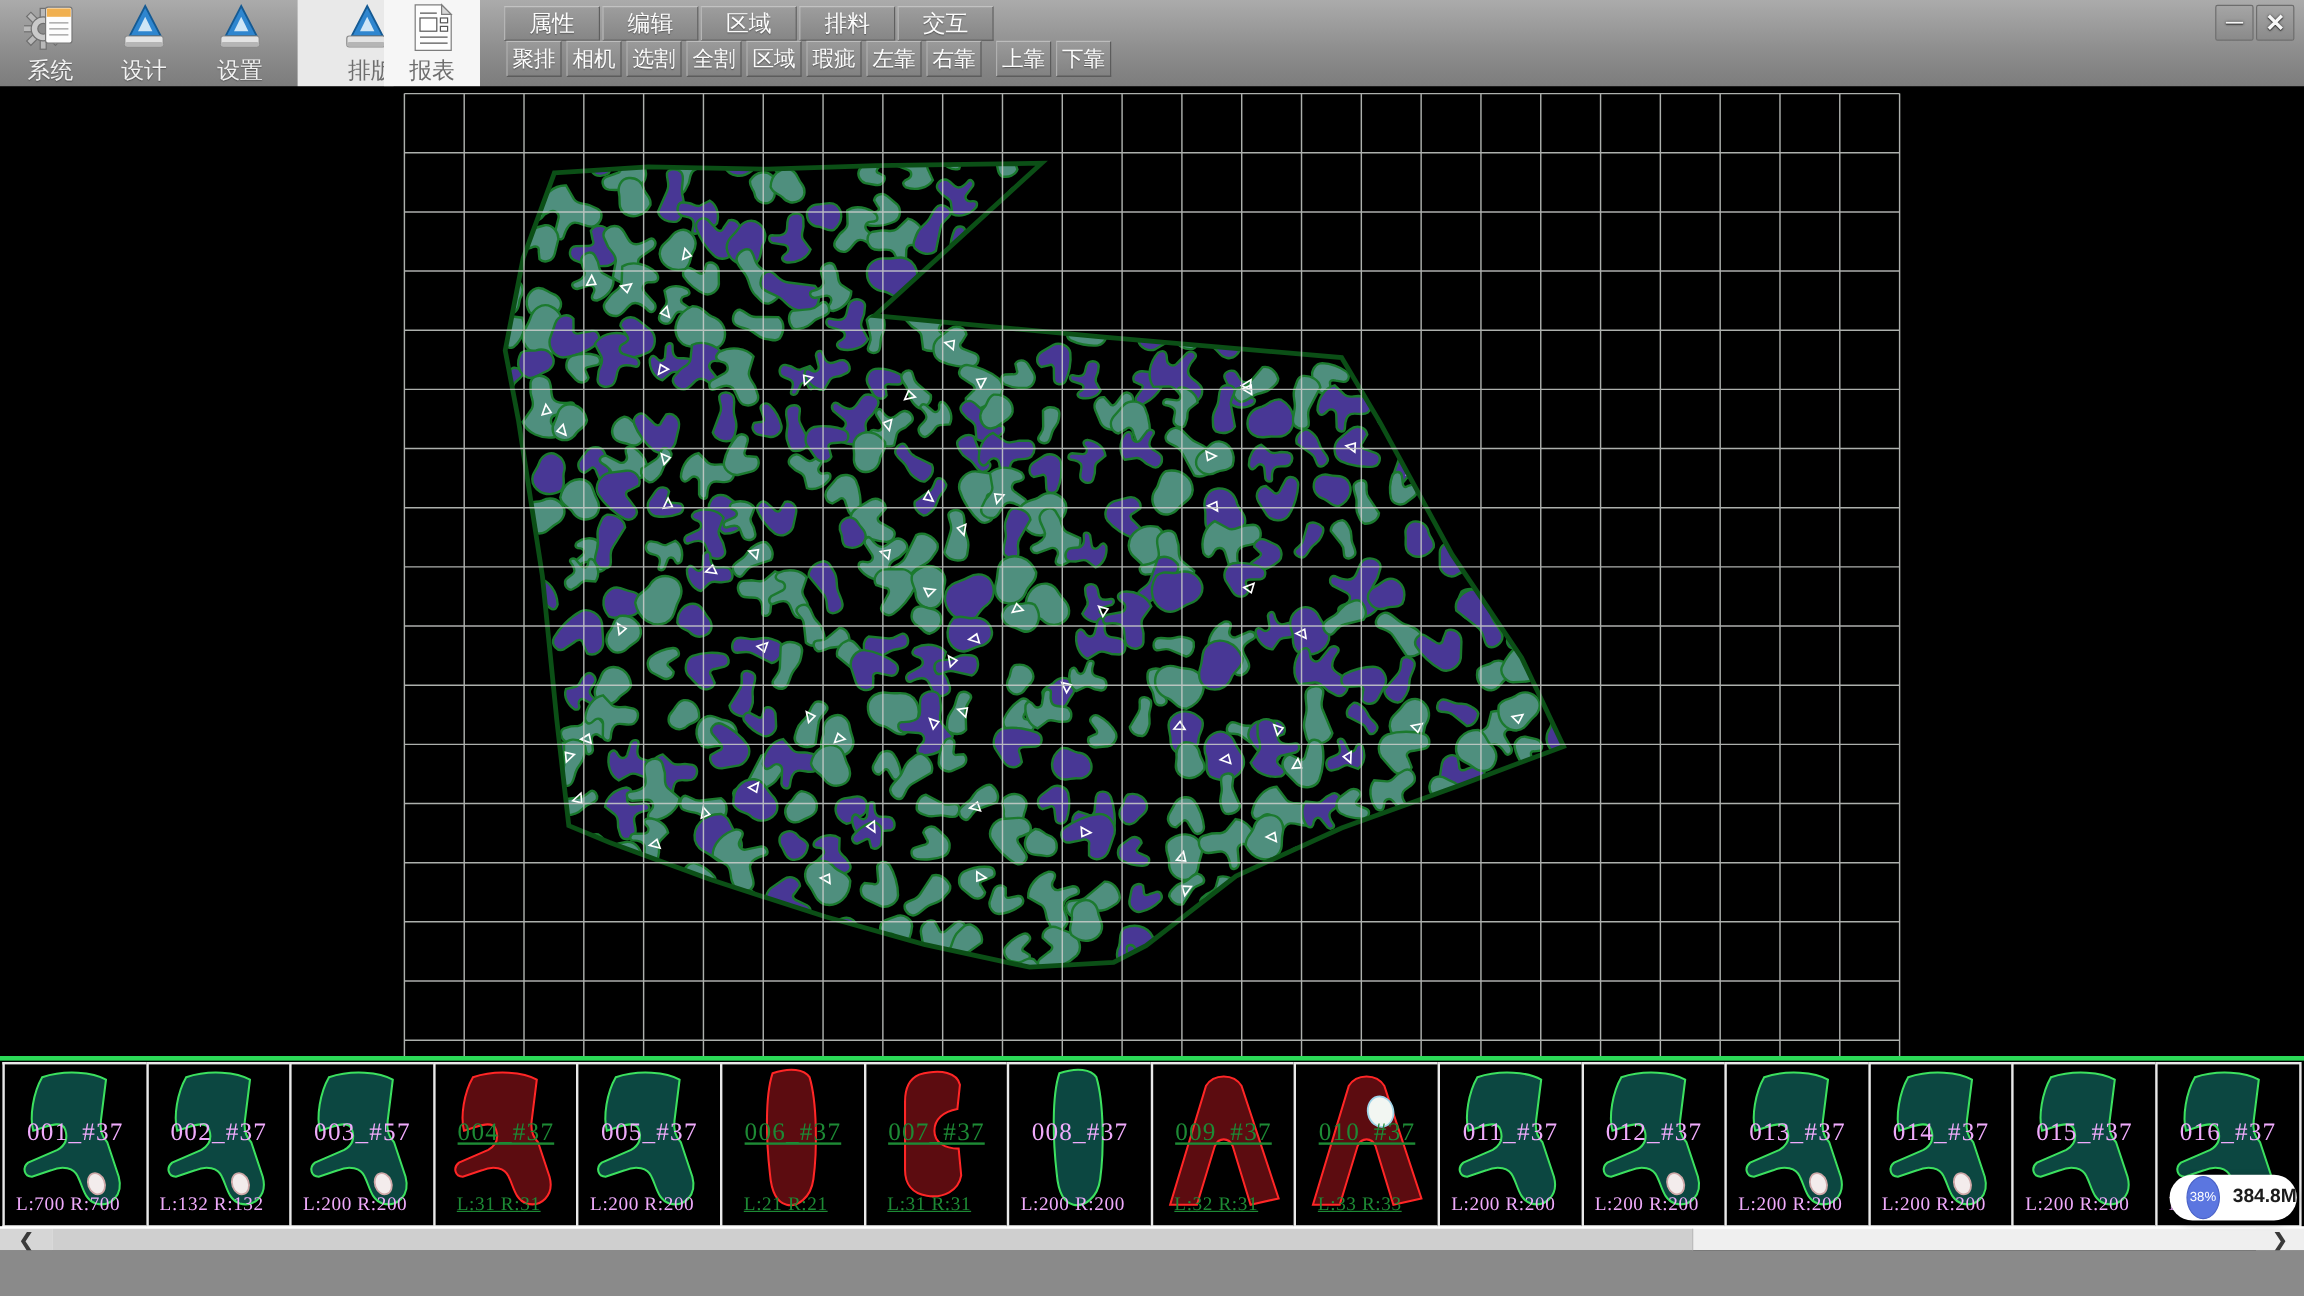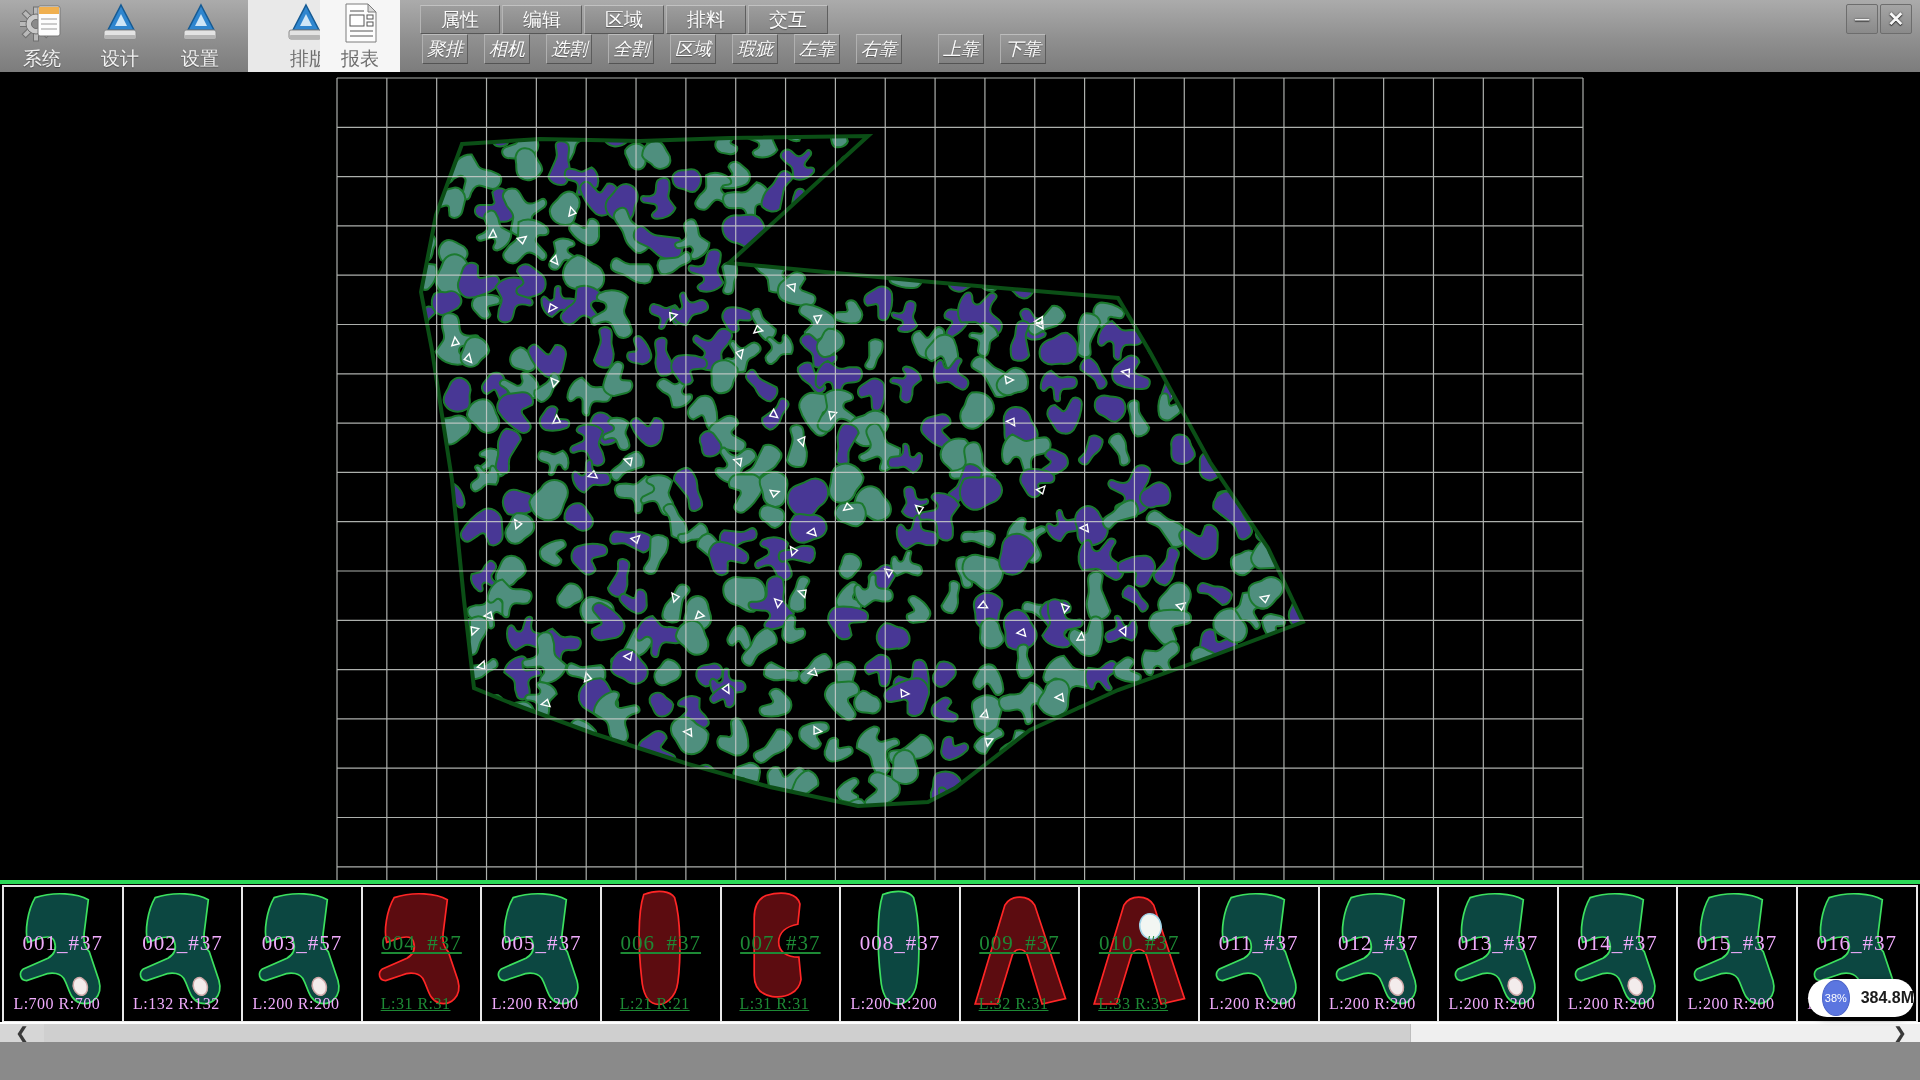--- a/index.html
+++ b/index.html
@@ -15,21 +15,21 @@
   .tab .tlabel{font-size:19px;color:#f2f2f2;text-shadow:0 1px 1px rgba(0,0,0,.35);margin-top:2px;}
   .tab.active{background:#e9e9e9;}
   .tab.active .tlabel{color:#6e6e6e;text-shadow:none;}
   .tab.light{background:#f6f6f6;}
   .tab.light .tlabel{color:#6e6e6e;text-shadow:none;}
 
   .menu-row{position:absolute;left:420px;top:5px;height:28px;display:flex;gap:2px;}
   .menu-btn{width:78px;height:27px;background:linear-gradient(#9d9d9d,#868686);
     border:1px solid;border-color:#c2c2c2 #5f5f5f #575757 #b5b5b5;color:#fdfdfd;font-size:19px;
     display:flex;align-items:center;justify-content:center;text-shadow:0 1px 1px rgba(0,0,0,.4);}
-  .tool-row{position:absolute;left:422px;top:34px;height:28px;display:flex;gap:16px;font-style:italic;}
+  .tool-row{position:absolute;left:422px;top:34px;height:28px;display:flex;gap:4px;}
   .tool-btn{width:44px;height:28px;background:linear-gradient(#9a9a9a,#828282);
     border:1px solid;border-color:#bdbdbd #5c5c5c #545454 #b0b0b0;color:#fdfdfd;font-size:18px;
     display:flex;align-items:center;justify-content:center;text-shadow:0 1px 1px rgba(0,0,0,.4);}
   .tool-gap{width:4px;}
 
   .win-btn{position:absolute;top:4px;width:30px;height:28px;display:flex;align-items:center;
     justify-content:center;color:#f8f8f8;font-weight:bold;font-size:20px;
     text-shadow:0 0 2px #333,0 1px 1px #222;background:linear-gradient(#a5a5a5,#8a8a8a);
     border:1px solid #6d6d6d;border-radius:2px;}
   #btn-min{right:42px;}

